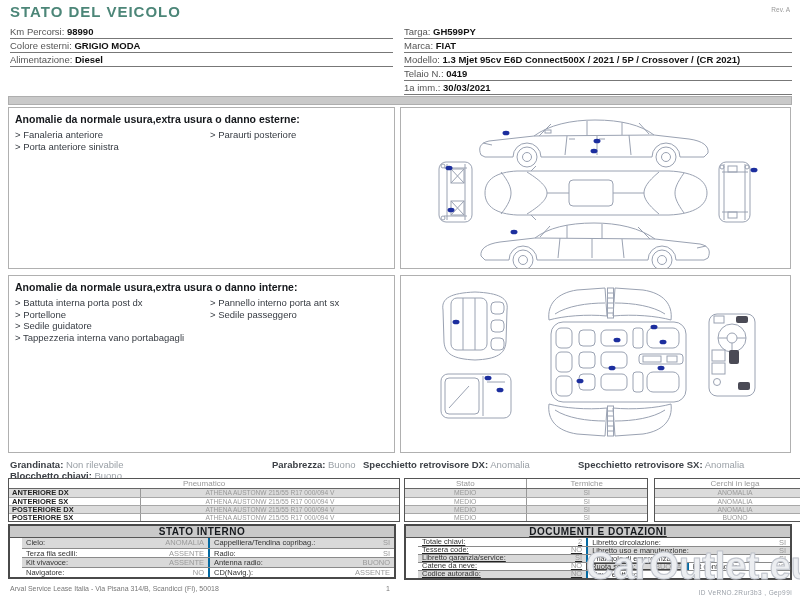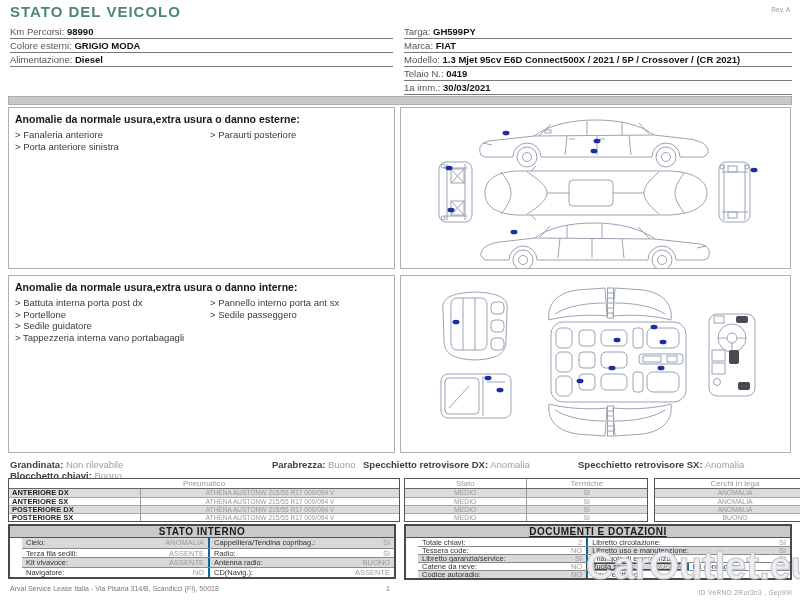--- a/index.html
+++ b/index.html
@@ -61,21 +61,21 @@
   #stato-interno .bt-row { height:9.7px; }
   #documenti .bt-row { height:8px; }
   .bt-row + .bt-row { border-top:1px solid #8a8a8a; }
   .bt-cell { display:flex; justify-content:space-between; align-items:center;
              padding:0 4px; overflow:hidden; white-space:nowrap; }
   .bt-cell + .bt-cell { border-left:2px solid #0369a1; }
   .bt-cell.gray { background:#d9d9d9; }
   .bt-cell.hl { border:1px solid #444; background:#d9d9d9; }
   .bl { font-size:7.5px; color:#333; }
   .bv { font-size:7.5px; color:#9a9a9a; padding-left:6px; }
-  .w50 { width:50%; } .w452 { width:45.2%; } .w548 { width:54.8%; }
+  .w50 { width:50%; } .w452 { width:45.2%;align-items:flex-end; } .w548 { width:54.8%; }
   .w27 { width:27%; } .w278 { width:27.8%; }
   
   .foot-company { position:absolute; left:10px; top:585px; font-size:7px; color:#777; }
   .foot-page    { position:absolute; left:386px; top:585px; font-size:7px; color:#777; }
   .foot-id      { position:absolute; right:8px; top:589px; font-size:6.5px; color:#9aa0a8; letter-spacing:0.4px; }
   .watermark { position:absolute; left:586px; top:545px; font-size:38px; font-weight:bold;
                color:#eceef1; letter-spacing:0px; z-index:20;
                text-shadow: 0 0 1px #b6bac2, 0 0 1px #b6bac2;
                -webkit-text-stroke: 1px #c2c6ce; }
   svg { display:block; }

